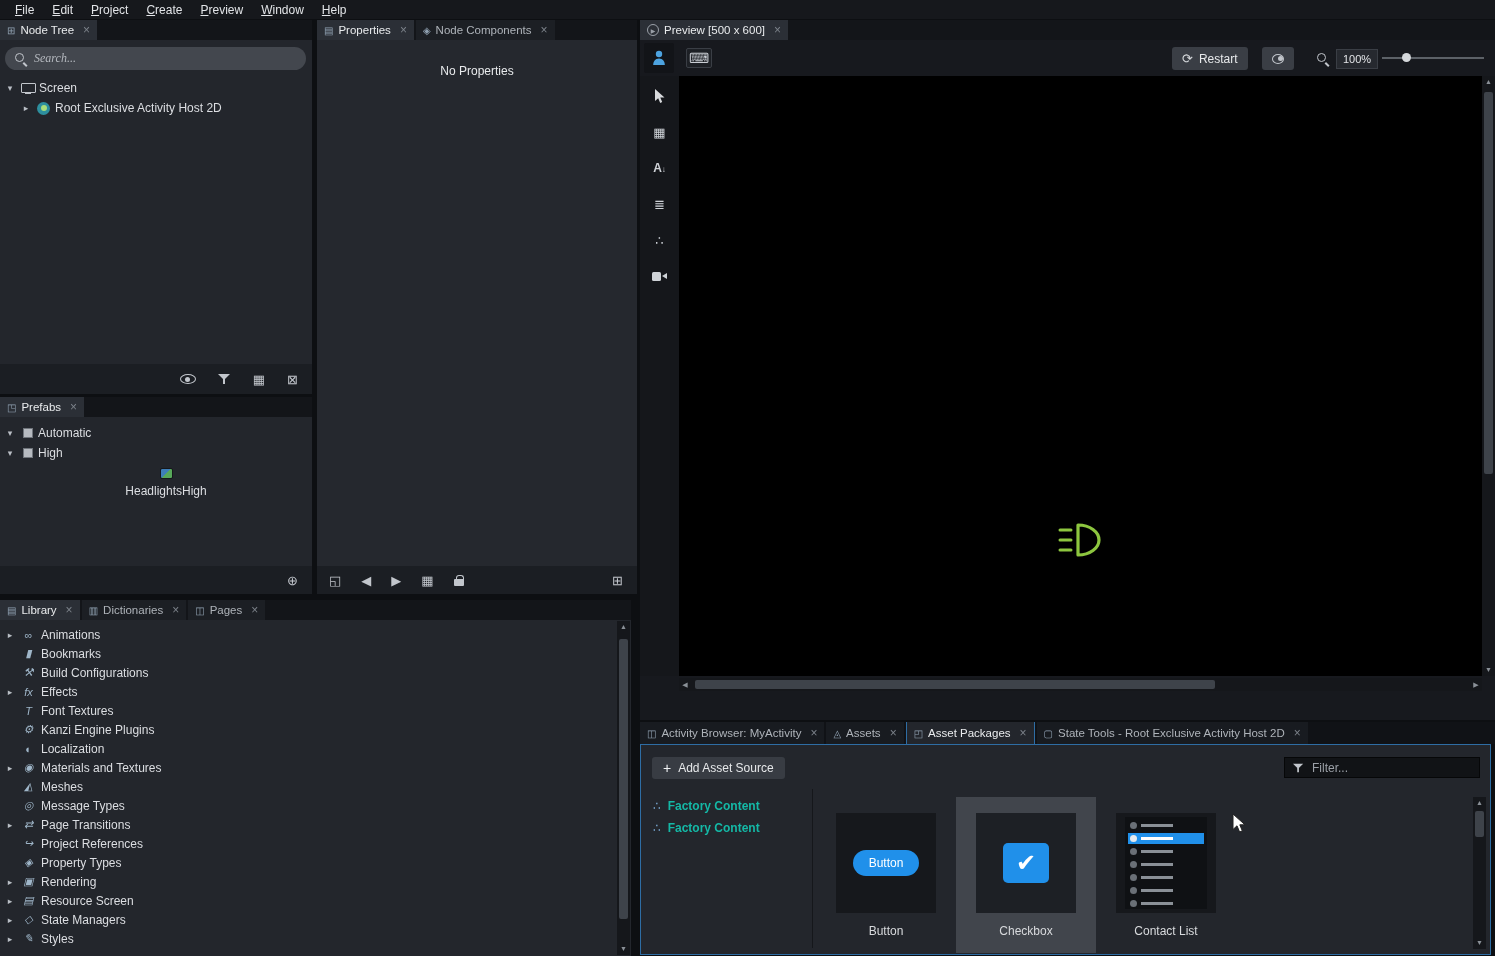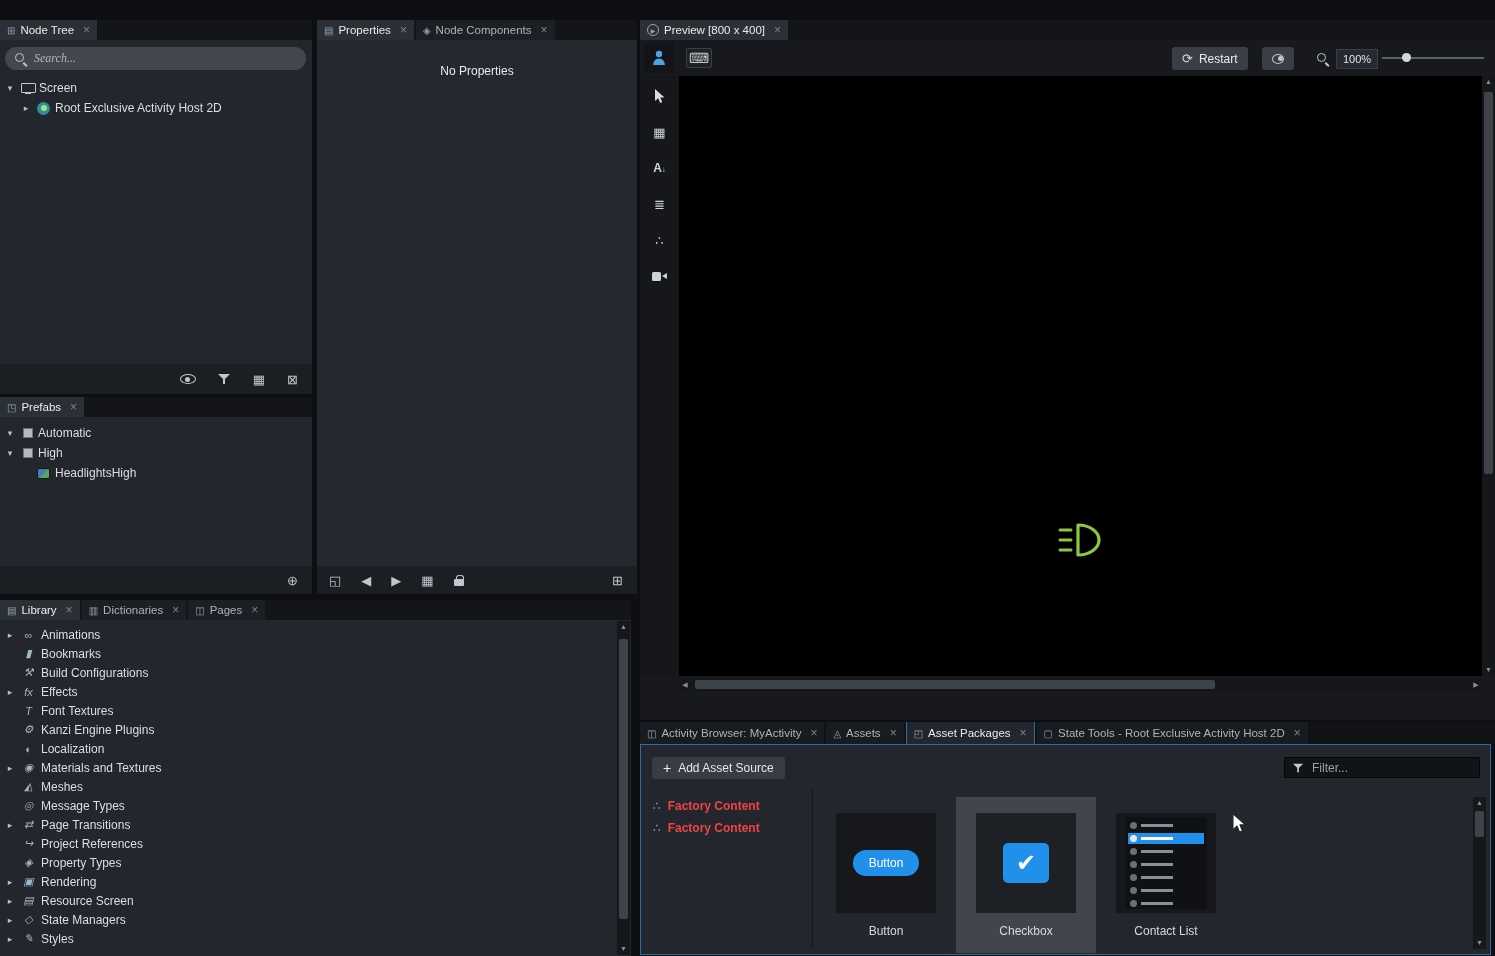--- a/index.html
+++ b/index.html
@@ -121,21 +121,21 @@
 .ab-content{position:absolute;left:0;top:22px;width:851px;height:211px;border:1px solid #2e6da4;background:#23262c;}
 .addbtn{position:absolute;left:11px;top:12px;height:22px;background:#383c43;border-radius:3px;display:flex;align-items:center;gap:7px;padding:0 11px;color:#e6e8ea;}
 .addbtn .plus{font-size:14px;color:#f0f2f4;line-height:1;}
 .filterwrap{position:absolute;right:10px;top:12px;width:196px;height:21px;background:#111316;border:1px solid #060708;display:flex;align-items:center;gap:7px;padding:0 7px;}
 .filterwrap input{flex:1;background:transparent;border:none;outline:none;color:#d5d8db;font-size:12px;font-family:"Liberation Sans",sans-serif;}
 .filterwrap input::placeholder{color:#9ba0a7;}
 .filterwrap .funnel{transform:scale(.85);}
 #srcList{position:absolute;left:6px;top:50px;width:162px;}
 .srow{height:22px;display:flex;align-items:center;gap:7px;padding-left:6px;}
 .sic{color:#7fb3e0;font-size:12px;}
-.slbl{font-weight:bold;color:#ef4444;font-size:12px;white-space:nowrap;}
+.slbl{font-weight:bold;color:#14b8a6;font-size:12px;white-space:nowrap;}
 .vdivider{position:absolute;left:171px;top:44px;bottom:6px;width:1px;background:#15171b;}
 #assetGrid{position:absolute;left:175px;top:52px;display:flex;}
 .acell{width:140px;height:156px;display:flex;flex-direction:column;align-items:center;padding-top:16px;}
 .acell.selected{background:#41454c;}
 .athumb{width:100px;height:100px;background:#16181c;display:flex;align-items:center;justify-content:center;flex:none;}
 .acell.selected .athumb{background:#1d2025;}
 .albl{margin-top:11px;font-size:12px;color:#d8dadd;}
 .thumb-button{background:#2090ea;border-radius:13px;color:#fff;font-size:12px;padding:6px 16px;}
 .thumb-checkbox{width:46px;height:40px;background:#2090ea;border-radius:5px;color:#fff;font-size:24px;display:flex;align-items:center;justify-content:center;}
 .thumb-contacts{width:82px;height:92px;background:#0f1114;display:flex;flex-direction:column;gap:2px;padding:3px;}
@@ -152,20 +152,29 @@
 .playic{width:12px;height:12px;border:1.2px solid #9aa0a8;border-radius:50%;display:inline-flex;align-items:center;justify-content:center;font-size:6px;color:#9aa0a8;flex:none;}
 
 
 .cursor-overlay{position:absolute;left:1232px;top:813px;z-index:50;}
 </style>
 </head>
 <body>
 
 <div class="app">
 
+  <div class="menubar">
+      <span class="menu-item"><u>F</u>ile</span>
+      <span class="menu-item"><u>E</u>dit</span>
+      <span class="menu-item"><u>P</u>roject</span>
+      <span class="menu-item"><u>C</u>reate</span>
+      <span class="menu-item"><u>P</u>review</span>
+      <span class="menu-item"><u>W</u>indow</span>
+      <span class="menu-item"><u>H</u>elp</span>
+    </div>
 
   <div class="panel" id="p-nodetree">
     <div class="tabbar">
       <div class="tab active">
         <span class="tabic">⊞</span>
         <span class="tab-lbl">Node Tree</span>
         <span class="tclose">×</span>
       </div>
     </div>
     <div class="searchwrap">
@@ -204,21 +213,21 @@
         <div class="trow" style="padding-left: 4px;">
           <span class="arrow">▾</span>
           <span class="tic prefab-icon"></span>
           <span class="tlbl">Automatic</span>
         </div>
         <div class="trow" style="padding-left: 4px;">
           <span class="arrow">▾</span>
           <span class="tic prefab-icon"></span>
           <span class="tlbl">High</span>
         </div>
-        <div class="trow" style="padding-left: 20px;">
+        <div class="trow" style="padding-left: 20px; flex-direction: column;">
           <span class="arrow"></span>
           <span class="tic image-icon"></span>
           <span class="tlbl">HeadlightsHigh</span>
         </div>
       </div>
     <div class="pfooter">
       <span class="fic">⊕</span>
     </div>
   </div>
 
@@ -358,21 +367,21 @@
       <span class="fic lockic"></span>
       <span class="spacer"></span>
       <span class="fic">⊞</span>
     </div>
   </div>
 
   <div class="panel" id="p-preview">
     <div class="tabbar">
       <div class="tab active">
         <span class="playic">▶</span>
-        <span class="tab-lbl">Preview [800 x 400]</span>
+        <span class="tab-lbl">Preview [500 x 600]</span>
         <span class="tclose">×</span>
       </div>
     </div>
     <div class="pv-toolbar">
       <div class="interact-btn">
         <svg width="20" height="20" viewBox="0 0 20 20">
             <circle cx="10" cy="6" r="3.2" fill="#4da3e0"></circle>
             <path d="M10 10.5 C6 10.5 4.2 13.5 4.2 17 L15.8 17 C15.8 13.5 14 10.5 10 10.5 Z" fill="#4da3e0"></path>
           </svg>
       </div>

